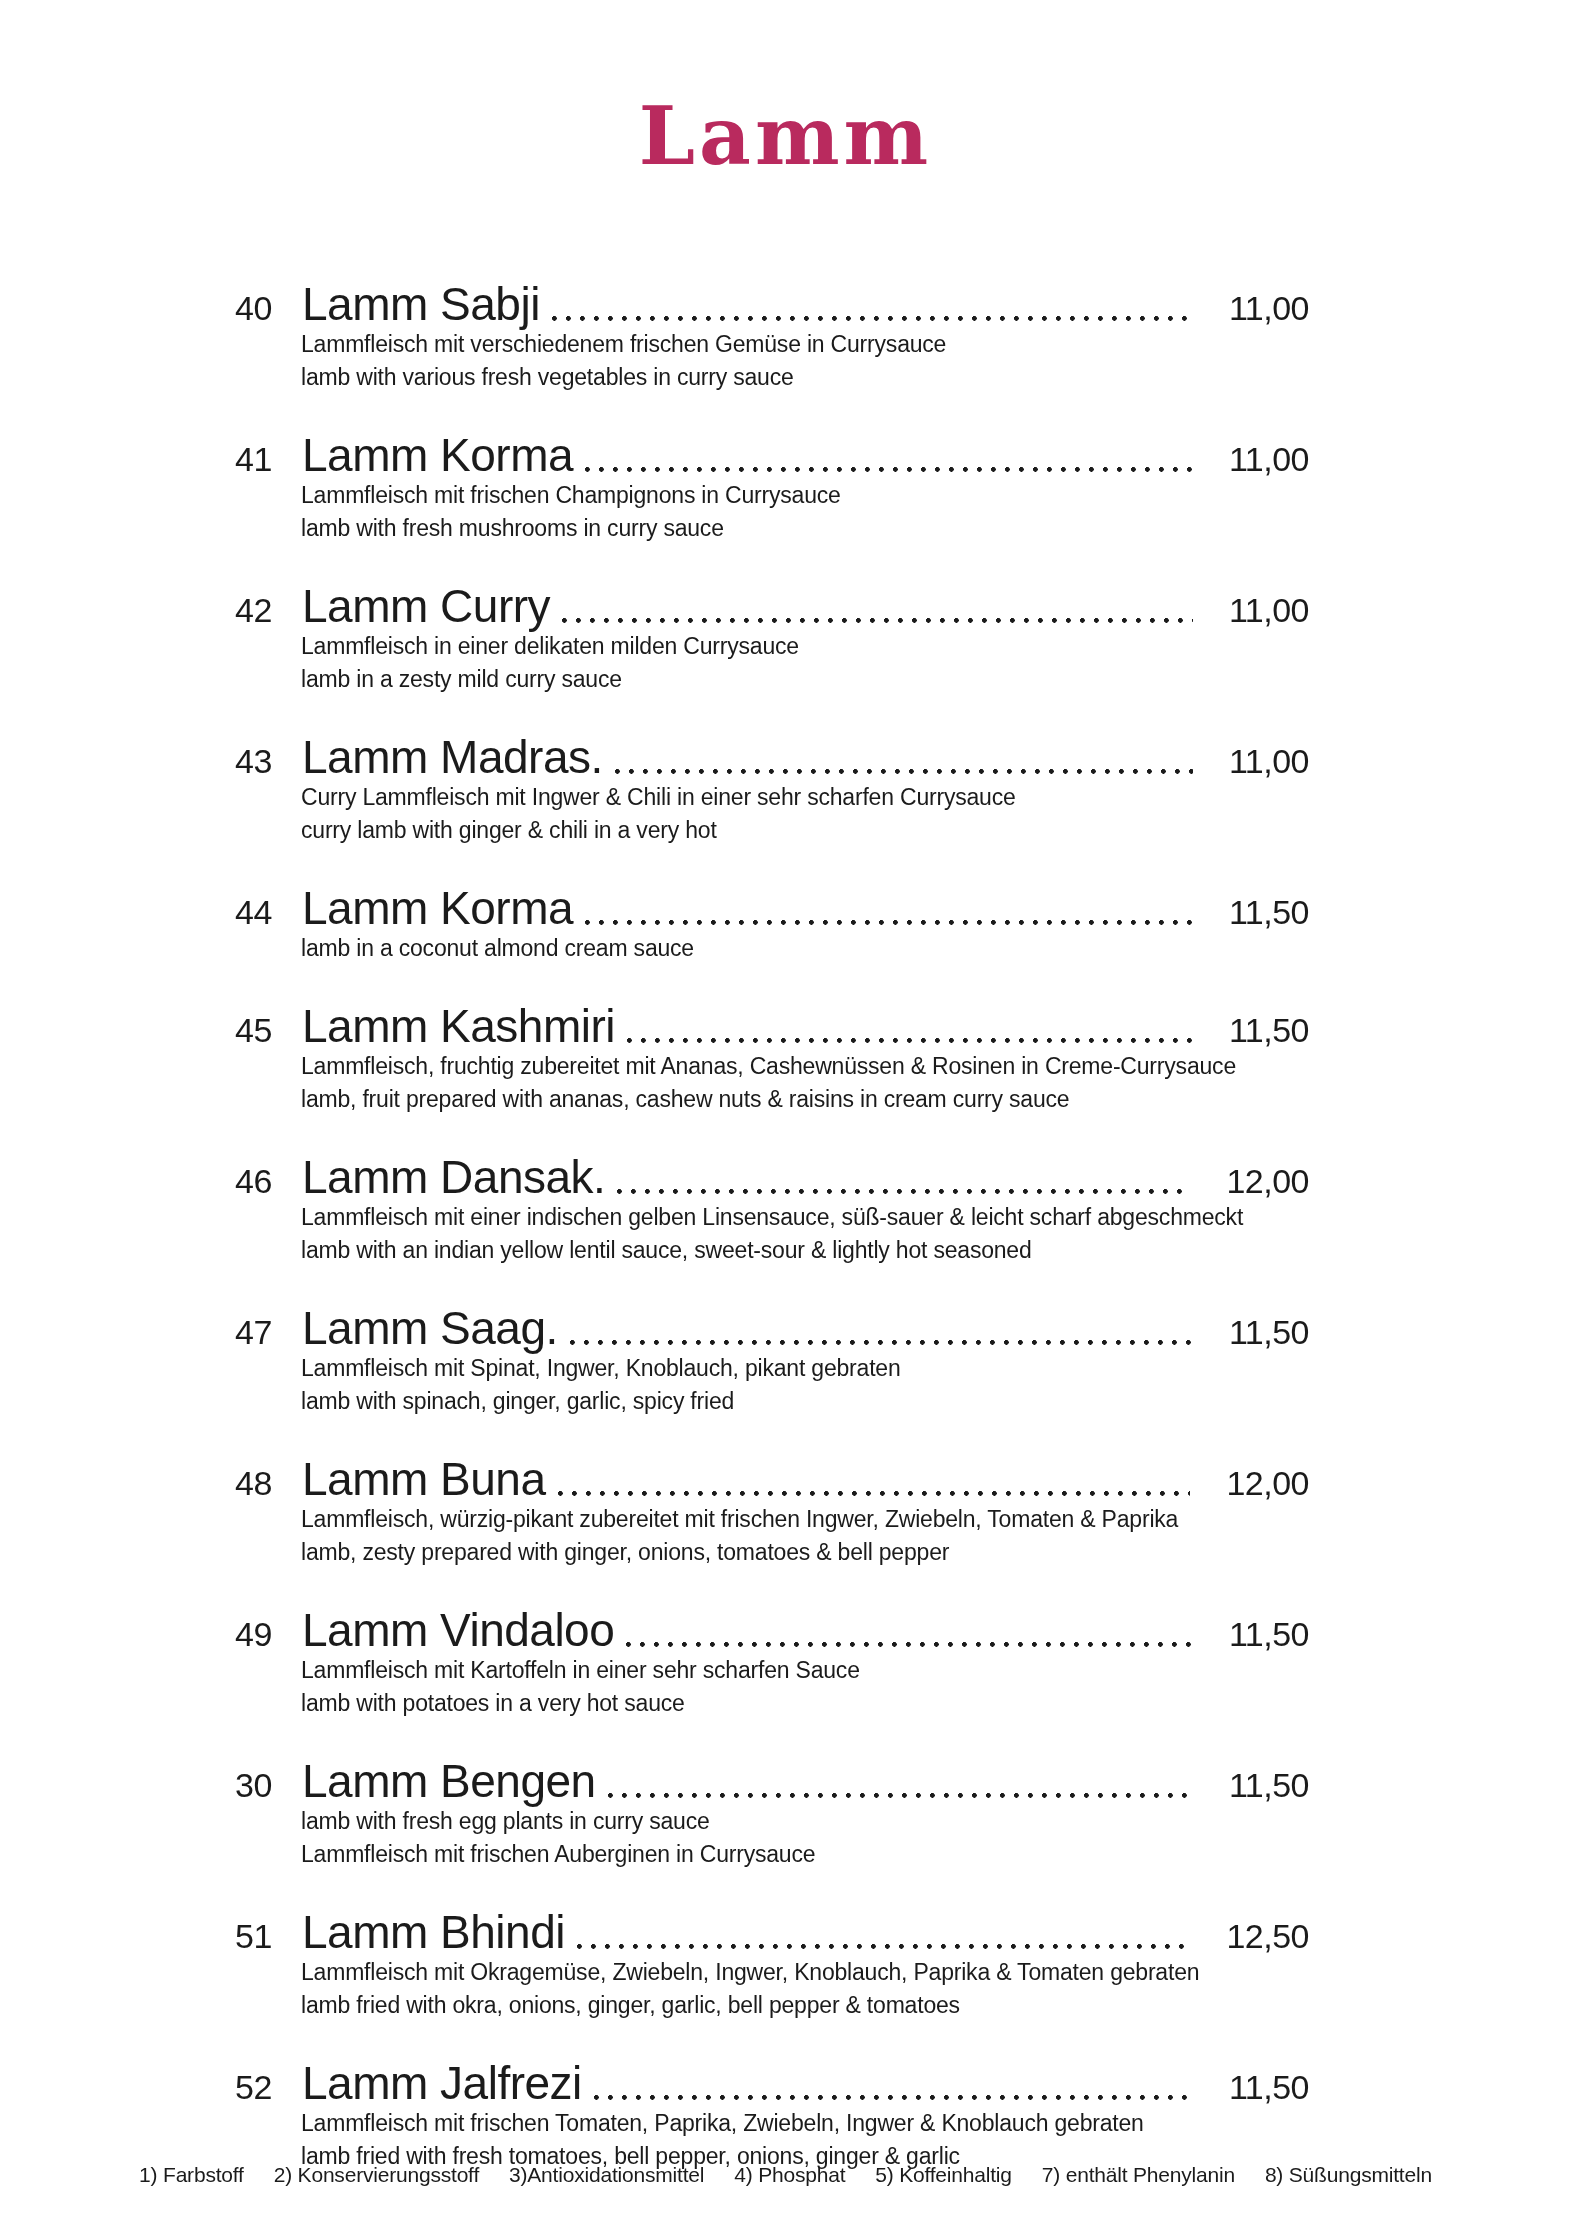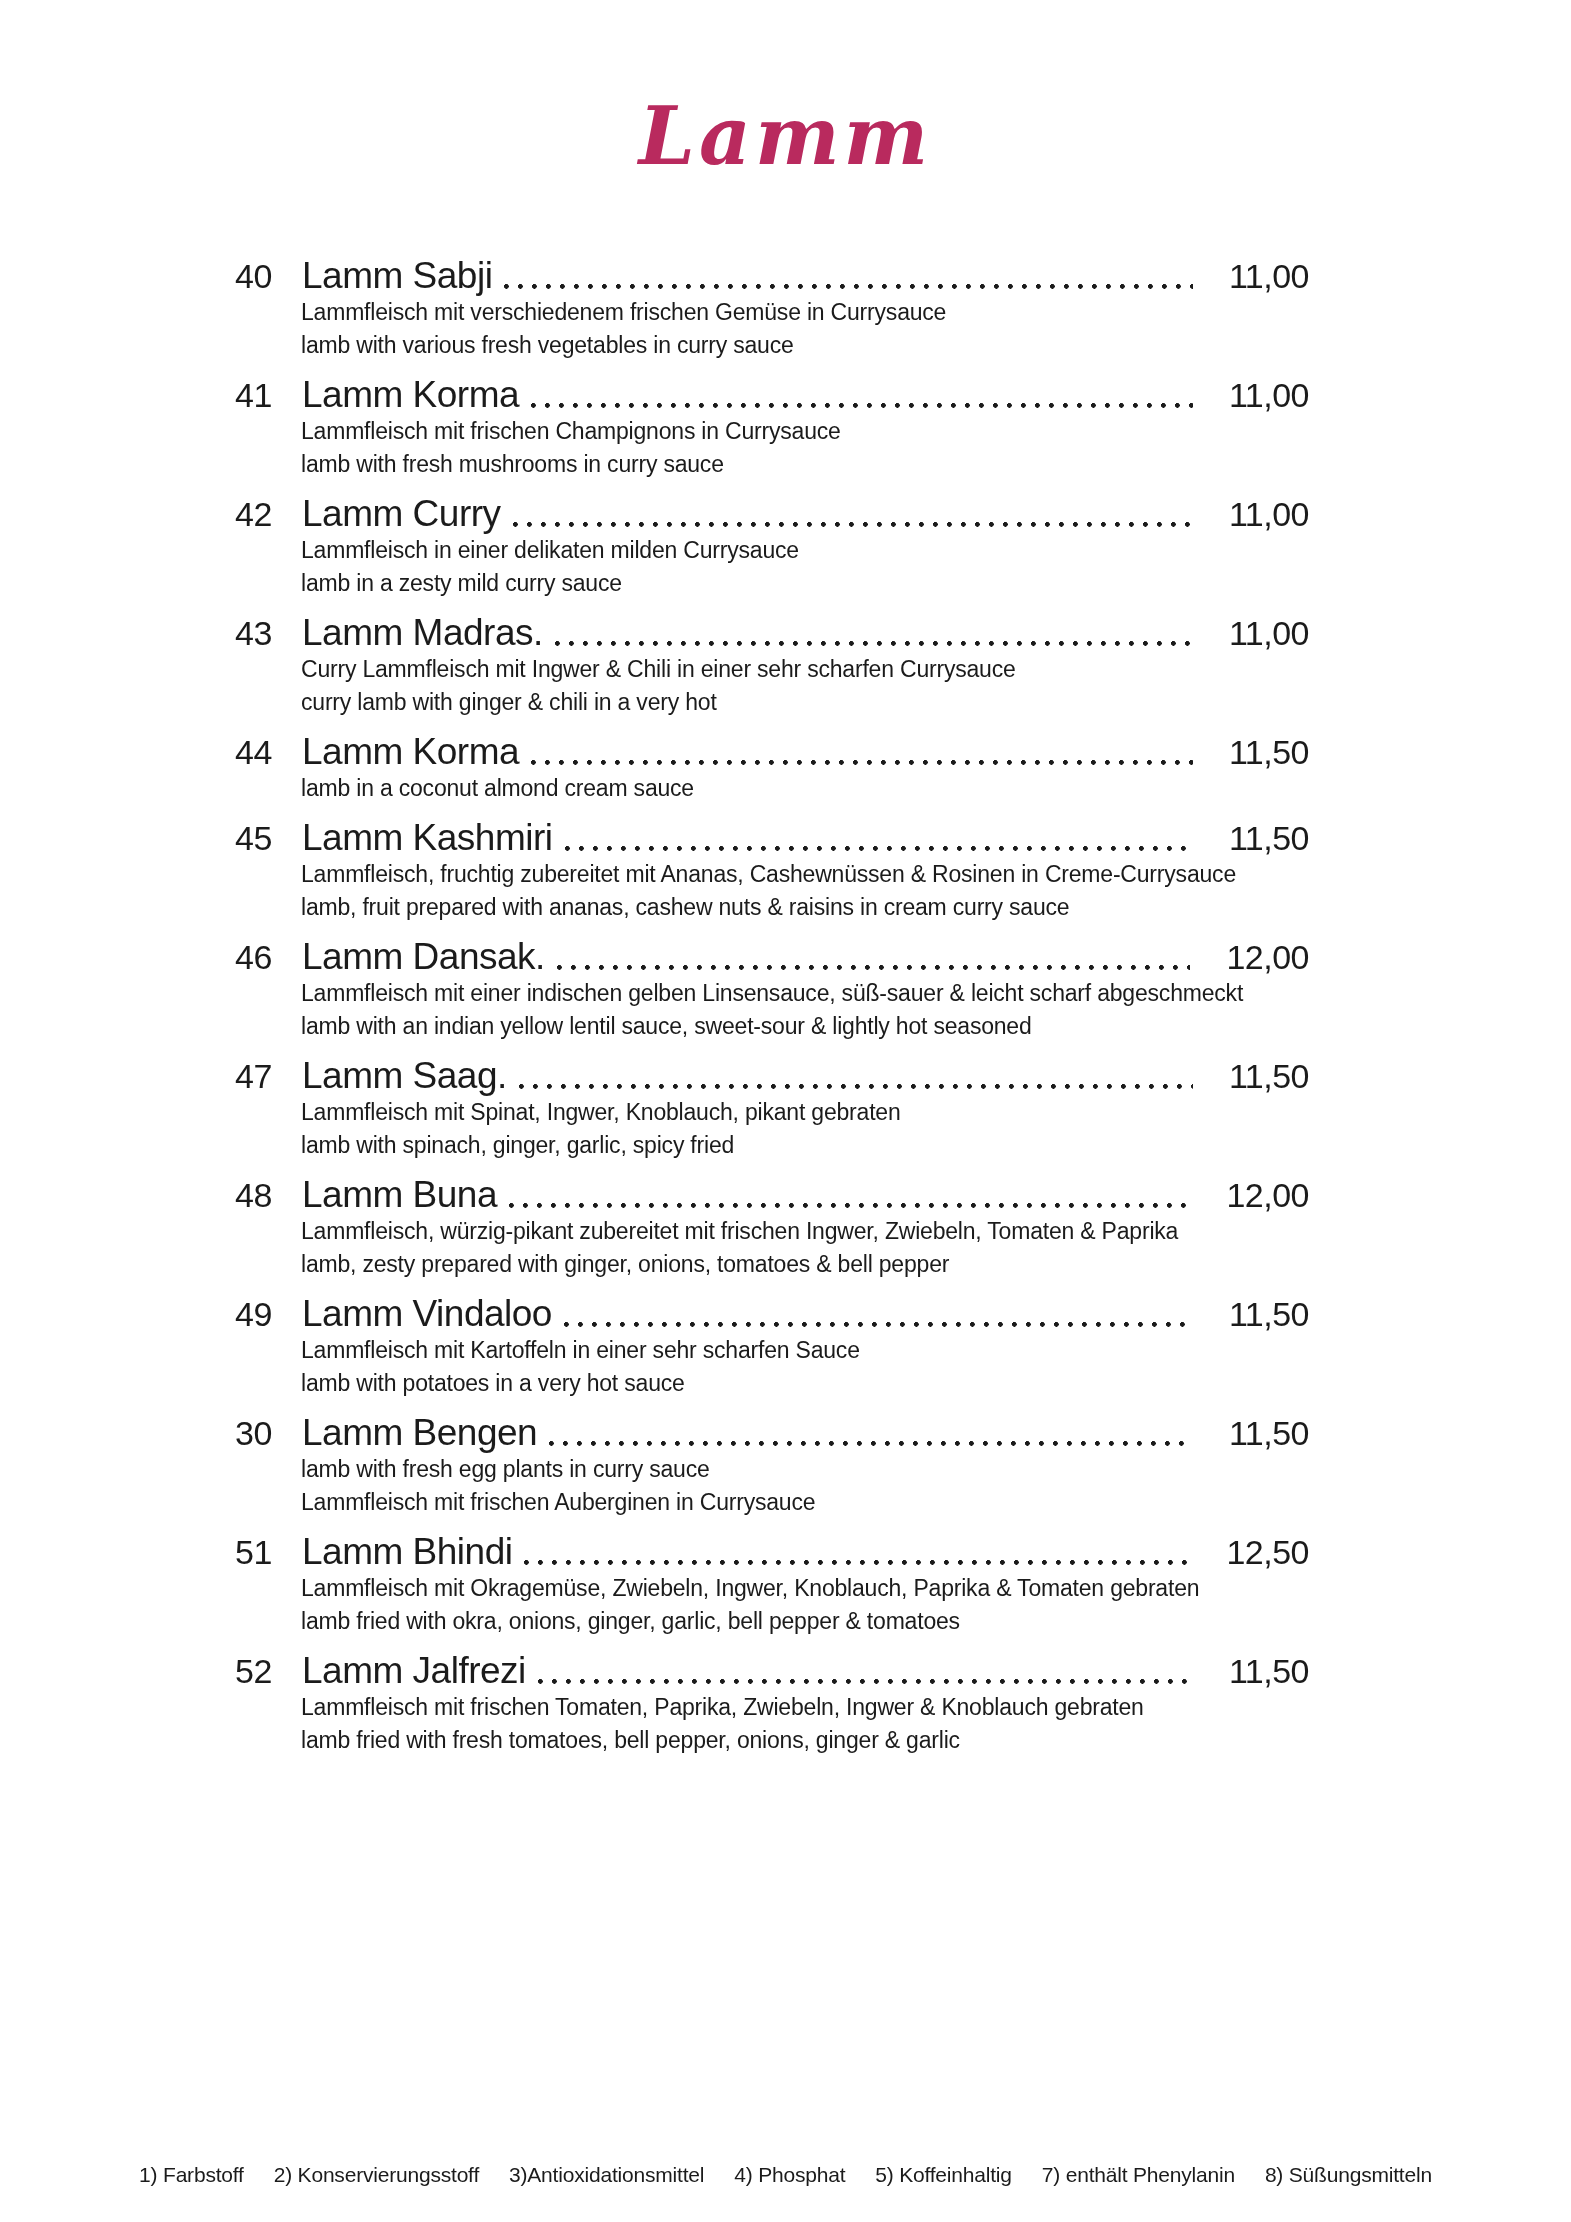--- a/index.html
+++ b/index.html
@@ -15,21 +15,20 @@
     font-family: "Liberation Sans", sans-serif;
     color: #1b1b1b;
   }
   .page-title {
     position: absolute;
     top: 96px;
     left: 0;
     width: 100%;
     text-align: center;
     font-family: "DejaVu Serif", serif;
-    font-style: italic;
     font-weight: 600;
     font-size: 80px;
     line-height: 1;
     letter-spacing: 4px;
     color: #b92a5e;
   }
   .menu-list {
     position: absolute;
     left: 235px;
     top: 256px;
@@ -44,23 +43,24 @@
     line-height: 40px;
     white-space: nowrap;
   }
   .item-number {
     width: 67px;
     flex: 0 0 67px;
     font-size: 34px;
     letter-spacing: -0.5px;
   }
   .item-name {
-    font-size: 37px;
+    font-size: 46px;
     letter-spacing: -0.5px;
     padding-right: 12px;
+    margin-top: 28px;
   }
   .dot-leader {
     flex: 1 1 auto;
     align-self: flex-end;
     height: 5px;
     margin-bottom: 7px;
     margin-right: 8px;
     background-image: radial-gradient(circle at 2.4px 2.4px, #1b1b1b 2.1px, transparent 2.6px);
     background-size: 14px 5px;
     background-repeat: repeat-x;

